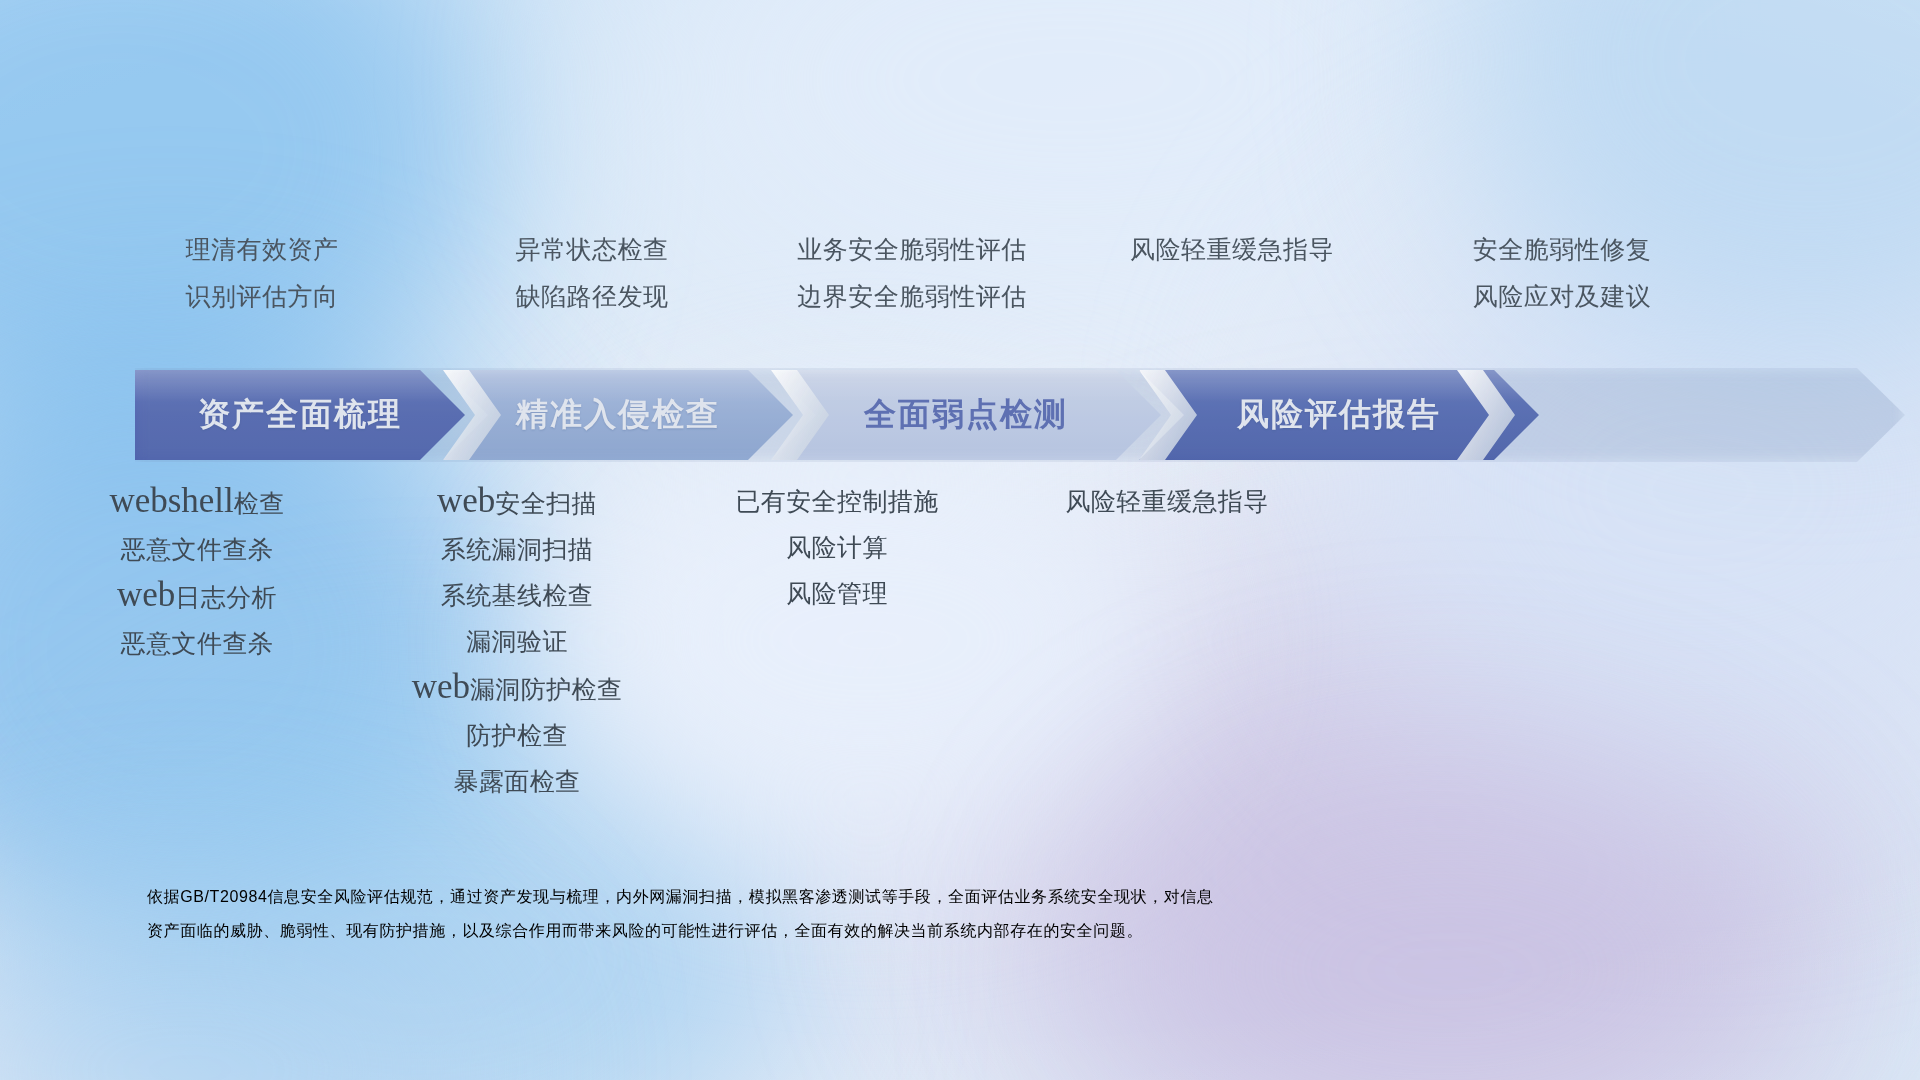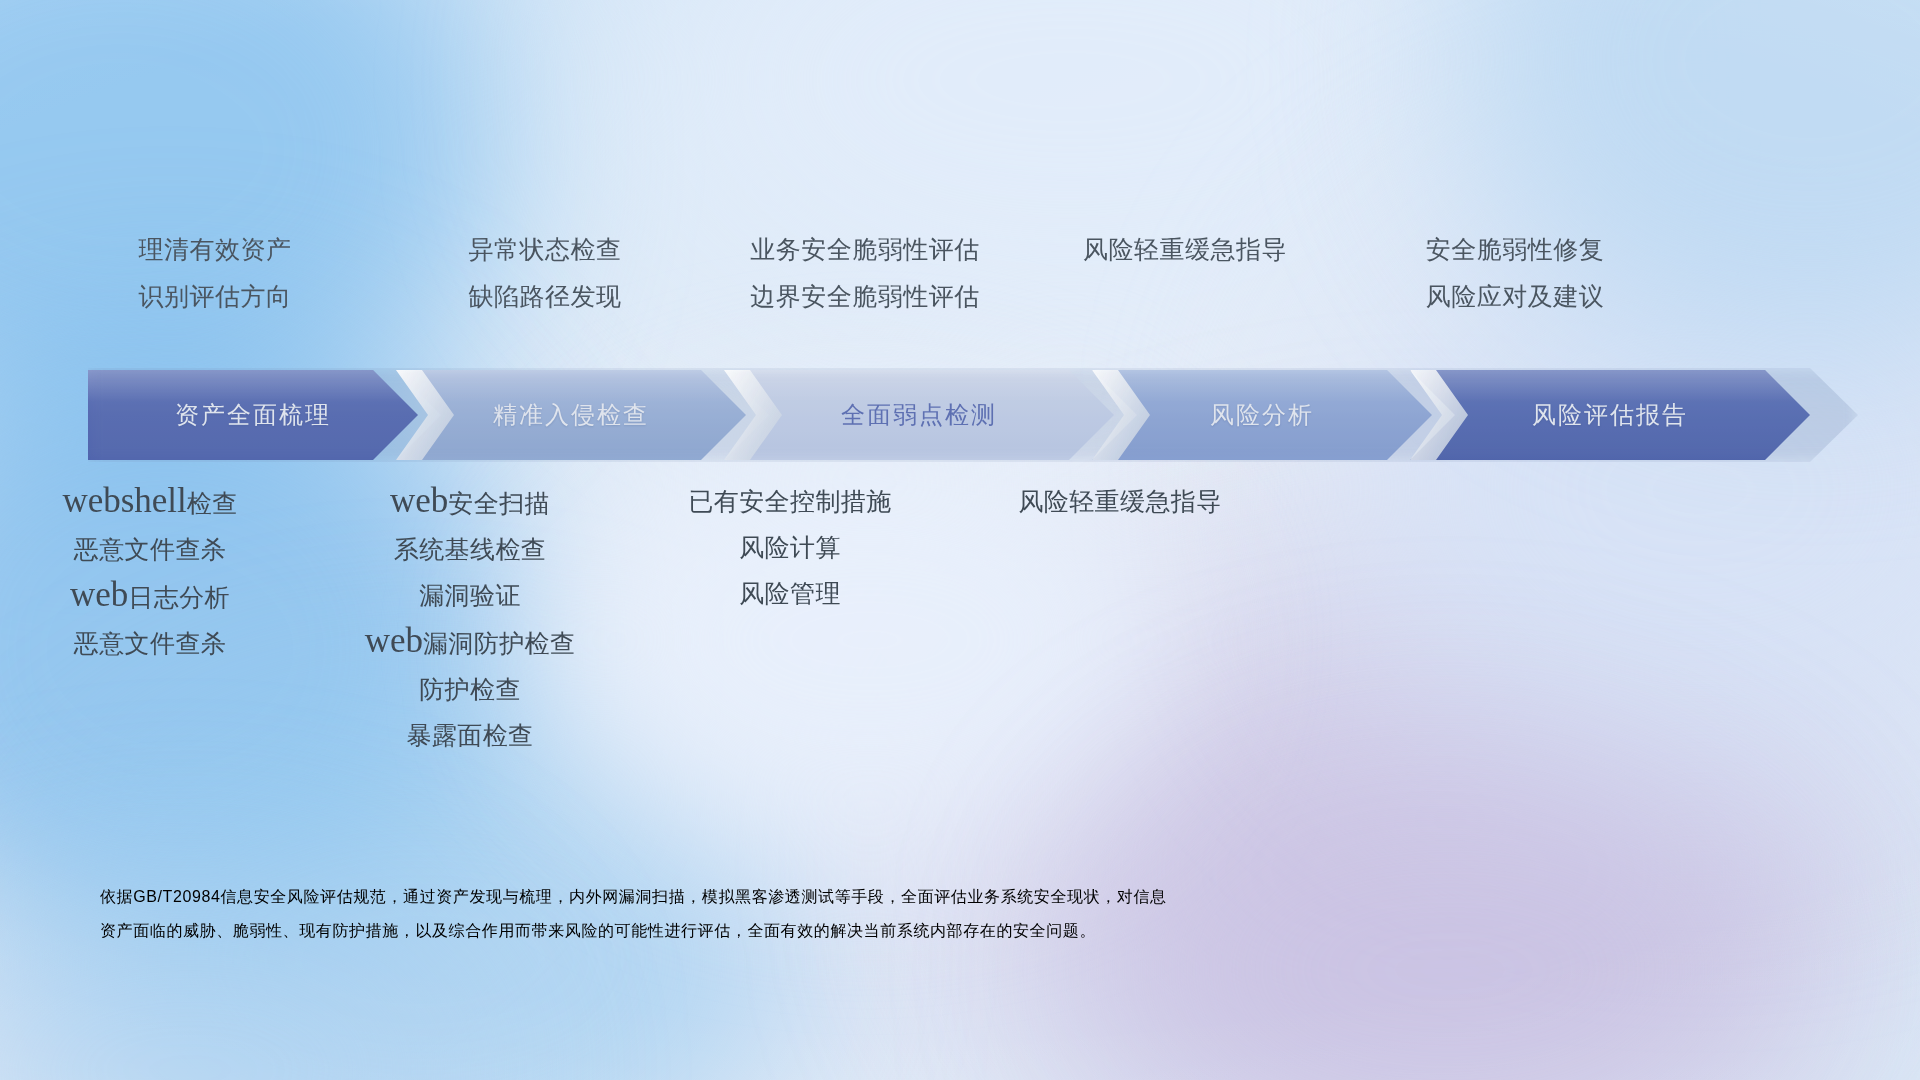--- a/index.html
+++ b/index.html
@@ -27,21 +27,21 @@
   .b7{ left:1450px; top:-240px; width:720px; height:600px; background:rgba(181,213,241,.75); }
   .b8{ left:560px;  top:430px; width:620px; height:420px; background:rgba(232,240,252,.9); filter:blur(80px);}
   .b9{ left:1100px; top:760px; width:700px; height:420px; background:rgba(196,186,222,.55); filter:blur(100px);}
   .b10{ left:-120px; top:880px; width:620px; height:380px; background:rgba(172,209,240,.6); }
   .vignette{
     position:absolute; inset:0;
     background:radial-gradient(125% 95% at 50% 45%, rgba(255,255,255,0) 52%, rgba(255,255,255,.28) 100%);
   }
 
   
-  #frame{ position:absolute; inset:0; z-index:2; }
+  #frame{ position:absolute; inset:0; z-index:2;margin-left:47px; }
 
   
   .cols{ position:absolute; left:0; right:0; display:flex; }
   .col{ flex:0 0 auto; text-align:center; }
   .c1{ width:360px; margin-left:35px; }
   .c2{ width:300px; }
   .c3{ width:340px; }
   .c4{ width:300px; }
   .c5{ width:360px; }
 
@@ -59,21 +59,21 @@
   }
   .arrow{
     position:relative; height:90px; display:flex;
     align-items:center; justify-content:center;
     clip-path:polygon(0 0, calc(100% - 45px) 0, 100% 50%, calc(100% - 45px) 100%, 0 100%);
   }
   .arrow.notch{
     clip-path:polygon(0 0, calc(100% - 45px) 0, 100% 50%, calc(100% - 45px) 100%, 0 100%, 45px 50%);
   }
   .arrow .txt{
-    font-size:24px; font-weight:normal; letter-spacing:2px;
+    font-size:32px; font-weight:bold; letter-spacing:2px;
     white-space:nowrap; position:relative; z-index:3;
     text-shadow:0 1px 2px rgba(40,60,110,.22);
   }
   .a1{ width:330px; background:linear-gradient(180deg,#6276bd 0%,#5467b2 50%,#4e62ae 100%); margin-right:-22px; }
   .a1 .txt{ color:#ffffff; }
   .a2{ width:350px; background:linear-gradient(180deg,#b3c6e8 0%,#9fb7e2 55%,#93ackeep 100%);
        background:linear-gradient(180deg,#b9caea 0%,#a3badf 55%,#97b0d9 100%); margin-right:-22px; }
   .a2 .txt{ color:#ffffff; }
   .a3{ width:390px; background:linear-gradient(180deg,#dfe6f6 0%,#d3ddf2 55%,#cbd6ee 100%); margin-right:-22px; }
   .a3 .txt{ color:#5a6bb4; text-shadow:none; }
@@ -166,41 +166,39 @@
   <div id="band">
     <div class="arrow a1">
       <span class="txt">资产全面梳理</span>
     </div>
     <div class="arrow a2 notch">
       <span class="txt">精准入侵检查</span>
     </div>
     <div class="arrow a3 notch">
       <span class="txt">全面弱点检测</span>
     </div>
-    <div class="arrow a4 notch">
-      <span class="txt">风险分析</span>
-    </div>
     <div class="arrow a5 notch">
       <span class="txt">风险评估报告</span>
     </div>
     <div class="sep s1"></div>
     <div class="sep s2"></div>
     <div class="sep s3"></div>
     <div class="sep s4"></div>
   </div>
 
   <div class="cols" id="bottomlists">
     <div class="col c2">
       <div class="item"><span class="serif">webshell</span><span>检查</span></div>
       <div class="item">恶意文件查杀</div>
       <div class="item"><span class="serif">web</span><span>日志分析</span></div>
       <div class="item">恶意文件查杀</div>
     </div>
     <div class="col c3">
       <div class="item"><span class="serif">web</span><span>安全扫描</span></div>
+      <div class="item">系统漏洞扫描</div>
       <div class="item">系统基线检查</div>
       <div class="item">漏洞验证</div>
       <div class="item"><span class="serif">web</span><span>漏洞防护检查</span></div>
       <div class="item">防护检查</div>
       <div class="item">暴露面检查</div>
     </div>
     <div class="col c4">
       <div class="item">已有安全控制措施</div>
       <div class="item">风险计算</div>
       <div class="item">风险管理</div>

